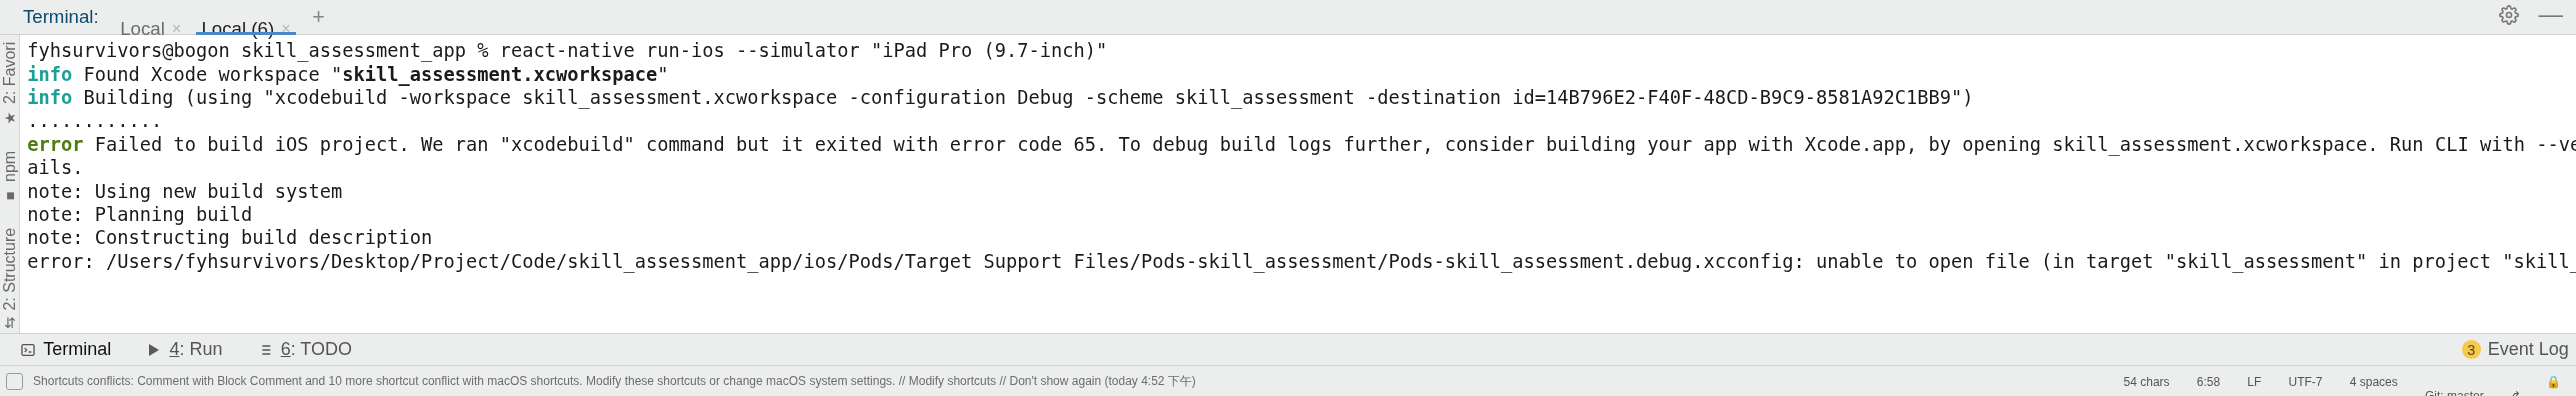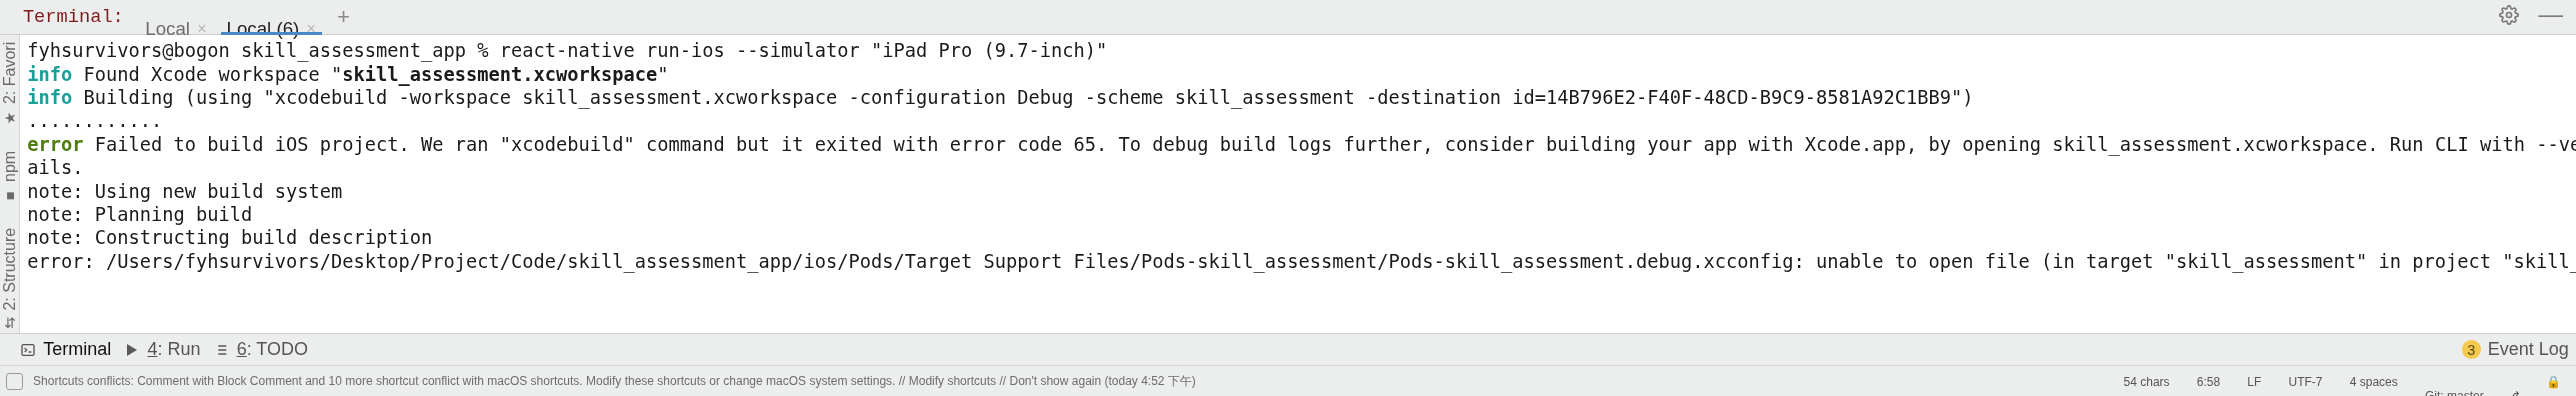--- a/index.html
+++ b/index.html
@@ -20,22 +20,21 @@
     background: #eceded;
     border-bottom: 0.7px solid #cfcfcf;
     display: flex;
     align-items: stretch;
     padding-left: 20px;
   }
   .topbar .label {
     display: flex;
     align-items: center;
     padding: 0 11.5px 0 2.9px;
-    color: #7f1d1d;
-    font-family: Liberation Mono, monospace;
+    color: #0c4a6e;
   }
   .tab {
     display: flex;
     align-items: center;
     padding: 0 10px;
     gap: 7.2px;
     position: relative;
     color: #6d6d6d;
     cursor: pointer;
     margin-top: 24px;
@@ -111,21 +110,21 @@
   .bold { font-weight: bold; }
 
   
   .lowbar {
     height: 32px;
     background: #eceded;
     border-top: 0.7px solid #cfcfcf;
     display: flex;
     align-items: center;
     padding: 0 7.2px 0 20px;
-    gap: 13px;
+    gap: 35px;
     font-size: 18px;
     color: #555;
   }
   .lb-item {
     display: flex; align-items: center; gap: 7.2px; cursor: pointer;
   }
   .lb-item .u { text-decoration: underline; }
   .lb-item .ico { width: 16px; height: 16px; display: inline-flex; align-items: center; justify-content: center; }
   .lb-item.active { color: #111; }
   .play { width: 0; height: 0; border-left: 10px solid #5a5a5a; border-top: 6.5px solid transparent; border-bottom: 6.5px solid transparent; }

